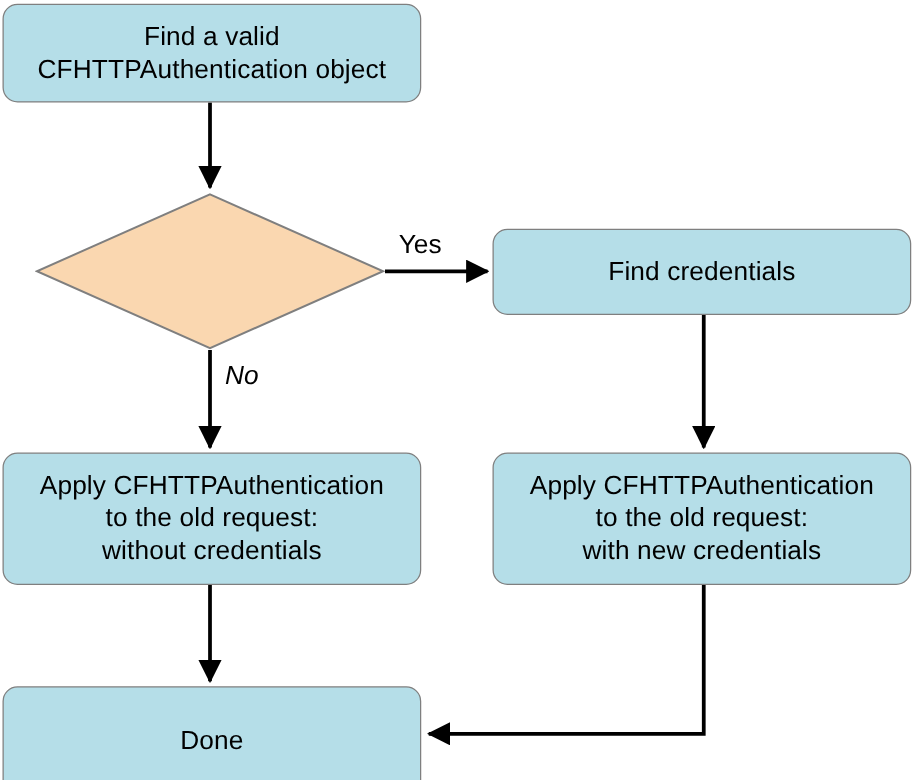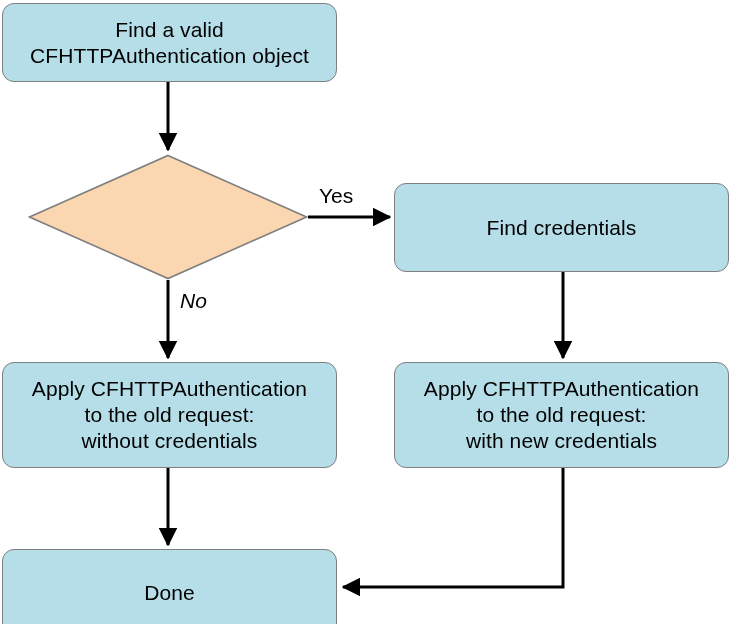--- a/index.html
+++ b/index.html
@@ -101,21 +101,21 @@
     <span class="node-text">Find a valid
 CFHTTPAuthentication object</span>
   </div>
 
   <div class="node decision" style="left:28px; top:154px; width:280px; height:126px;">
     <svg class="diamond-shape" viewBox="0 0 280 126" preserveAspectRatio="none" xmlns="http://www.w3.org/2000/svg">
       <polygon points="140,1.5 278.5,63 140,124.5 1.5,63" fill="#fad7b0" stroke="#7f7f7f" stroke-width="1.6"></polygon>
     </svg>
   </div>
 
-  <div class="node process" style="left:394px; top:183px; width:335px; height:89px;">
+  <div class="node process" style="left:394px; top:183px; width:335px; height:69px;">
     <span class="node-text">Find credentials</span>
   </div>
 
   <div class="node process" style="left:2px; top:362px; width:335px; height:106px;">
     <span class="node-text">Apply CFHTTPAuthentication
 to the old request:
 without credentials</span>
   </div>
 
   <div class="node process" style="left:394px; top:362px; width:335px; height:106px;">

